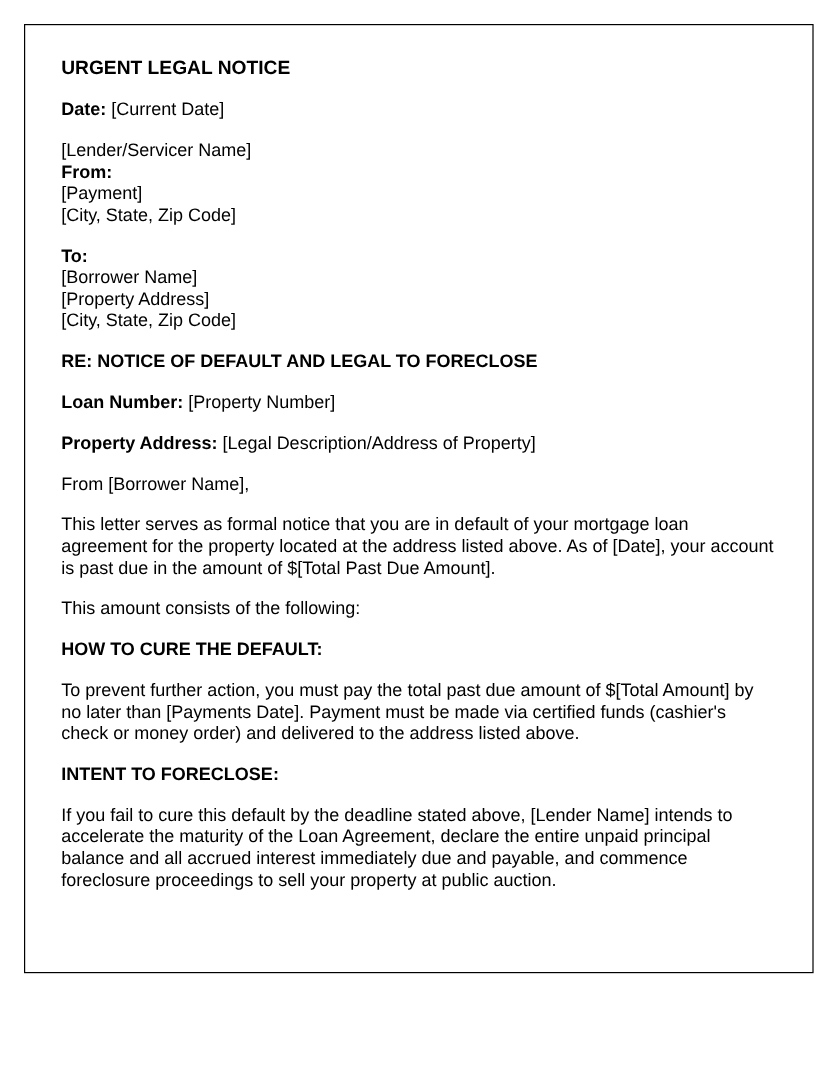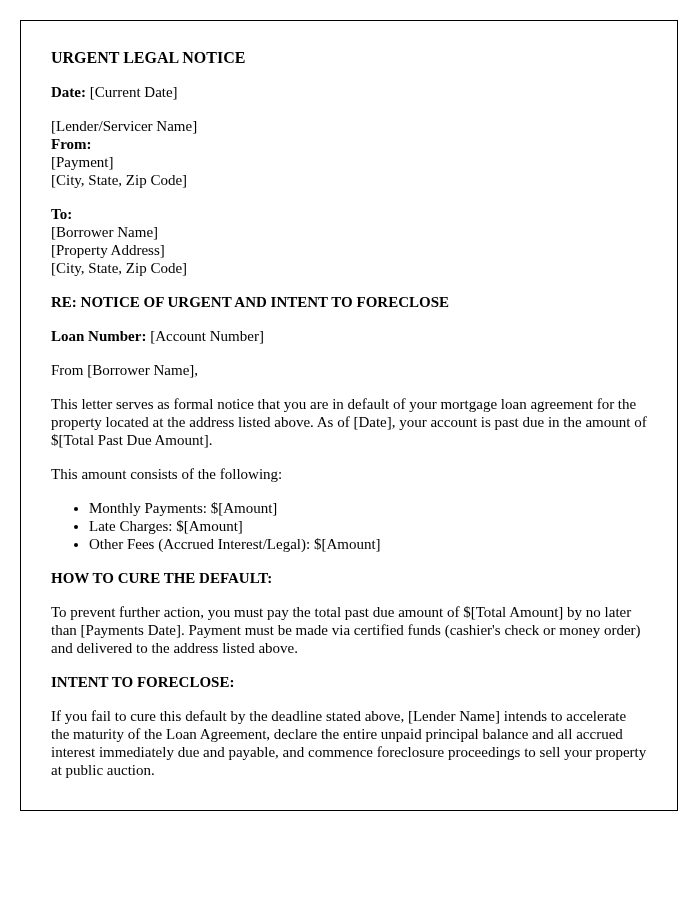--- a/index.html
+++ b/index.html
@@ -17,21 +17,21 @@
   .notice-box {
     position: absolute;
     left: 20px;
     top: 20px;
     width: 658px;
     height: 791px;
     box-sizing: border-box;
     border: 1px solid #000000;
     padding: 28px 30px 0 30px;
     overflow: hidden;
-    font-family: Liberation Serif, serif;
+    font-family: Liberation Sans, sans-serif;
     font-size: 15px;
     line-height: 18px;
     color: #000000;
   }
   .block {
     margin: 0 0 16px 0;
   }
   .b {
     font-weight: bold;
   }
@@ -75,39 +75,38 @@
       <span class="line">[City, State, Zip Code]</span>
     </div>
 
     <div class="block">
       <span class="line b">To:</span>
       <span class="line">[Borrower Name]</span>
       <span class="line">[Property Address]</span>
       <span class="line">[City, State, Zip Code]</span>
     </div>
 
-    <p class="block heading">RE: NOTICE OF URGENT AND INTENT TO FORECLOSE</p>
+    <p class="block heading">RE: NOTICE OF DEFAULT AND LEGAL TO FORECLOSE</p>
 
     <p class="block">
       <span class="b">Loan Number:</span>
-      <span>[Account Number]</span>
+      <span>[Property Number]</span>
     </p>
 
+    <p class="block">
+      <span class="b">Property Address:</span>
+      <span>[Legal Description/Address of Property]</span>
+    </p>
 
     <p class="block">From [Borrower Name],</p>
 
     <p class="block">This letter serves as formal notice that you are in default of your mortgage loan agreement for the property located at the address listed above. As of [Date], your account is past due in the amount of $[Total Past Due Amount].</p>
 
     <p class="block">This amount consists of the following:</p>
 
-    <ul class="bullets">
-      <li>Monthly Payments: $[Amount]</li>
-      <li>Late Charges: $[Amount]</li>
-      <li>Other Fees (Accrued Interest/Legal): $[Amount]</li>
-    </ul>
 
     <p class="block heading">HOW TO CURE THE DEFAULT:</p>
 
     <p class="block">To prevent further action, you must pay the total past due amount of $[Total Amount] by no later than [Payments Date]. Payment must be made via certified funds (cashier's check or money order) and delivered to the address listed above.</p>
 
     <p class="block heading">INTENT TO FORECLOSE:</p>
 
     <p class="block">If you fail to cure this default by the deadline stated above, [Lender Name] intends to accelerate the maturity of the Loan Agreement, declare the entire unpaid principal balance and all accrued interest immediately due and payable, and commence foreclosure proceedings to sell your property at public auction.</p>
 
   </div>

